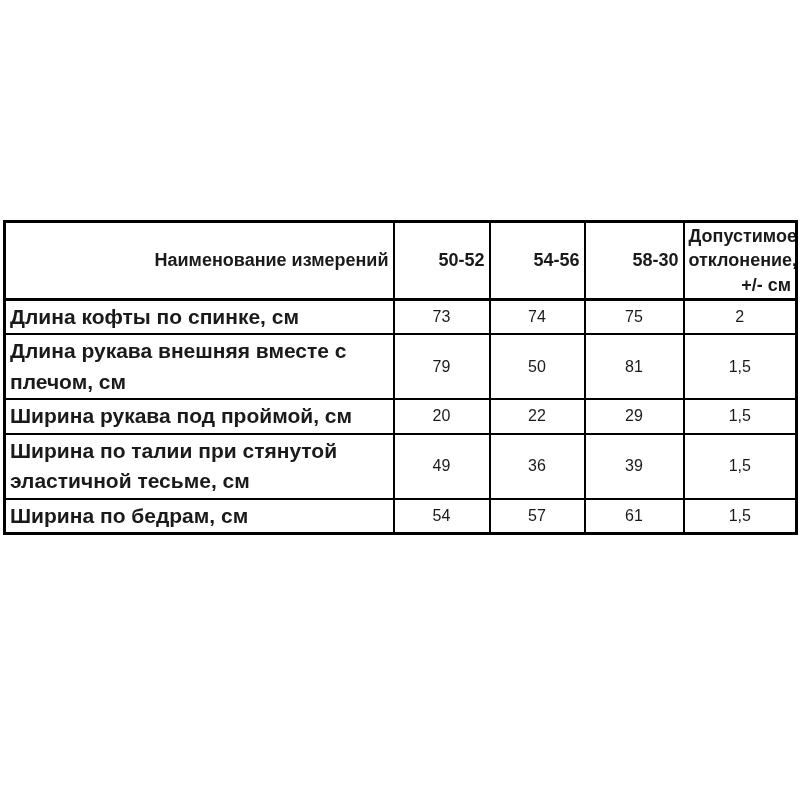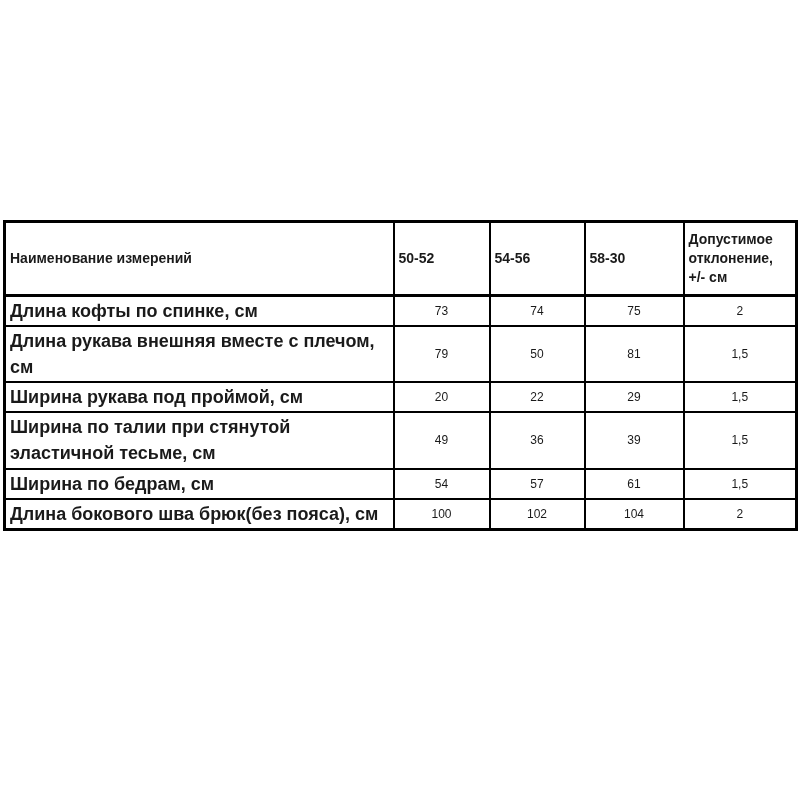--- a/index.html
+++ b/index.html
@@ -34,45 +34,45 @@
     padding: 1px 4px;
     box-sizing: border-box;
     overflow: hidden;
   }
   
   table.size-chart thead tr {
     height: 74px;
   }
   table.size-chart thead th {
     font-weight: bold;
-    font-size: 14px;
-    text-align: left;
+    font-size: 18px;
+    text-align: right;
     vertical-align: middle;
     border-bottom: 3px solid #000000;
     line-height: 1.35;
   }
   th.tolerance-head {
     font-size: 16px;
     padding: 1px 2px;
   }
   
   table.size-chart tbody tr {
     height: 26px;
   }
   table.size-chart tbody td.row-label {
     font-weight: bold;
-    font-size: 18px;
+    font-size: 21px;
     text-align: left;
     vertical-align: middle;
     padding-left: 4px;
     line-height: 1.45;
   }
   table.size-chart tbody td.row-value {
     font-weight: normal;
-    font-size: 12px;
+    font-size: 16px;
     text-align: center;
     vertical-align: middle;
   }
 </style>
 </head>
 <body>
 
 <div class="page">
   <table class="size-chart">
     <colgroup>
@@ -120,22 +120,15 @@
           <td class="row-value">39</td>
           <td class="row-value">1,5</td>
         </tr>
         <tr>
           <td class="row-label">Ширина по бедрам, см</td>
           <td class="row-value">54</td>
           <td class="row-value">57</td>
           <td class="row-value">61</td>
           <td class="row-value">1,5</td>
         </tr>
-        <tr>
-          <td class="row-label">Длина бокового шва брюк(без пояса), см</td>
-          <td class="row-value">100</td>
-          <td class="row-value">102</td>
-          <td class="row-value">104</td>
-          <td class="row-value">2</td>
-        </tr>
       </tbody>
   </table>
 </div>
 
 </body></html>

